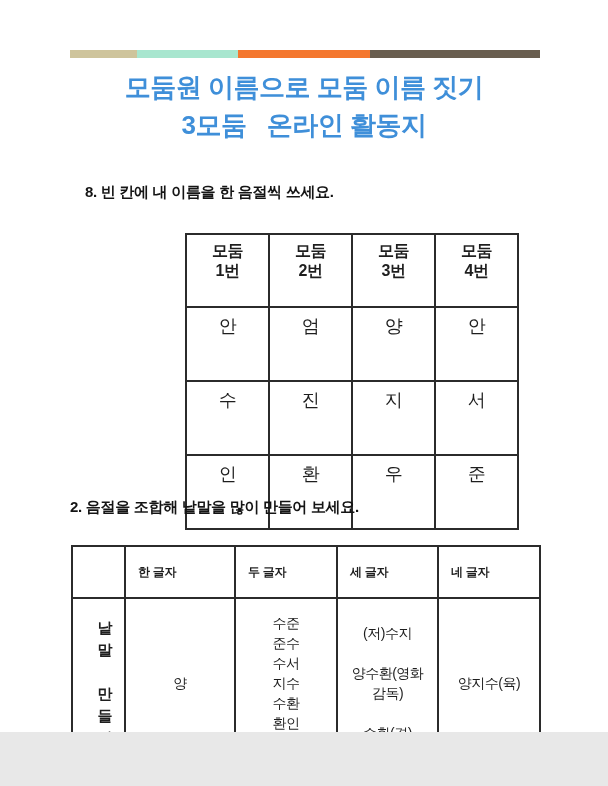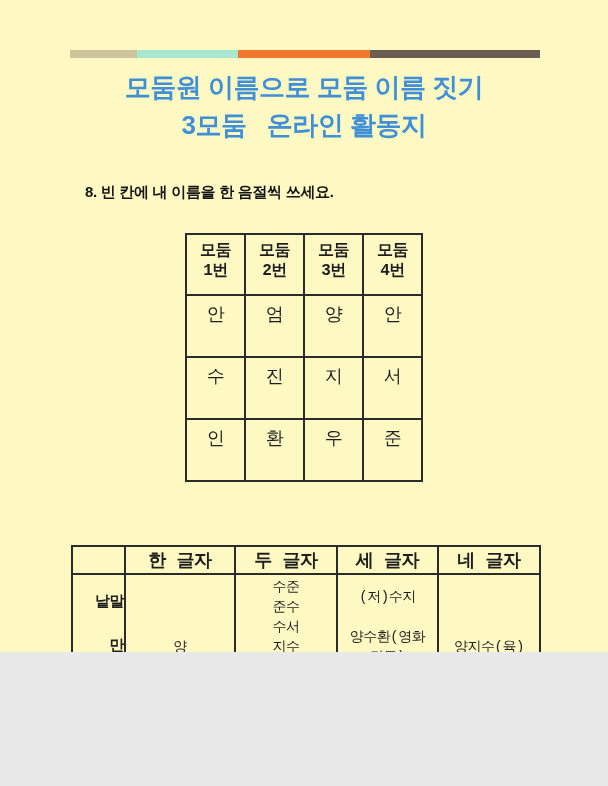--- a/index.html
+++ b/index.html
@@ -1,17 +1,17 @@
 <!DOCTYPE html>
 <html><head>
 <meta charset="utf-8">
 <style>
   html,body{margin:0;padding:0;background:#e8e8e8;}
   .page{
-    position:relative;width:608px;height:652px;background:#fef9c3;
+    position:relative;width:608px;height:732px;background:#ffffff;
     font-family:"Liberation Sans","DejaVu Sans",sans-serif;
     color:#1e1e1e;overflow:hidden;margin:0 auto;
   }
   
   .topbar{position:absolute;left:70px;top:50px;width:470px;height:8px;display:flex;}
   .topbar .seg{height:100%;}
   .seg-tan{width:67px;}
   .seg-mint{width:101px;}
   .seg-orange{width:132px;}
   .seg-brown{width:170px;}
@@ -19,32 +19,32 @@
   .title1{position:absolute;left:0;top:70px;width:608px;text-align:center;
     font-size:26px;font-weight:bold;letter-spacing:-0.5px;}
   .title2{position:absolute;left:0;top:108px;width:608px;text-align:center;
     font-size:26px;font-weight:bold;letter-spacing:-0.5px;white-space:pre;}
   
   .sec-heading{position:absolute;font-size:15px;font-weight:bold;color:#141414;letter-spacing:-0.3px;}
   .sec1{left:85px;top:183px;}
   .sec2{left:70px;top:498px;}
   
   table{border-collapse:collapse;table-layout:fixed;}
-  th,td{border:2px solid #2b2b2b;padding:0;overflow:hidden;font-family:Liberation Mono, monospace;}
+  th,td{border:2px solid #2b2b2b;padding:12px;overflow:hidden;}
   
   .group-table{position:absolute;left:185px;top:233px;width:228px;}
   .group-table th{
     width:57px;height:53px;font-size:16px;font-weight:bold;text-align:center;
     vertical-align:top;padding-top:6px;line-height:20px;white-space:pre-line;letter-spacing:-0.5px;}
   .group-table td{
     height:54px;font-size:18px;font-weight:normal;text-align:center;
     vertical-align:top;padding-top:6px;letter-spacing:-0.5px;}
   
   .word-table{position:absolute;left:71px;top:545px;width:468px;}
-  .word-table .hrow th{height:26px;font-size:18px;font-weight:bold;text-align:center;
+  .word-table .hrow th{height:26px;font-size:12px;font-weight:bold;text-align:left;
     vertical-align:middle;letter-spacing:-0.3px;}
   .word-table .brow th{height:144px;font-size:15px;font-weight:bold;text-align:right;
     vertical-align:middle;white-space:pre-line;line-height:22px;letter-spacing:-0.5px;}
   .word-table .brow td{font-size:14px;font-weight:normal;text-align:center;
     vertical-align:middle;white-space:pre-line;line-height:20px;letter-spacing:-0.5px;}
   
   .bottom-rule{position:absolute;left:0;top:783px;width:608px;height:3px;}
 </style>
 </head>
 <body>
@@ -91,20 +91,21 @@
       </tr>
       <tr>
         <td>인</td>
         <td>환</td>
         <td>우</td>
         <td>준</td>
       </tr>
     </tbody>
   </table>
 
+  <div class="sec-heading sec2">2. 음절을 조합해 낱말을 많이 만들어 보세요.</div>
 
   <table class="word-table">
     <colgroup>
       <col style="width:53px">
         <col style="width:110px">
         <col style="width:102px">
       <col style="width:101px">
         <col style="width:102px">
     </colgroup>
     <thead>

